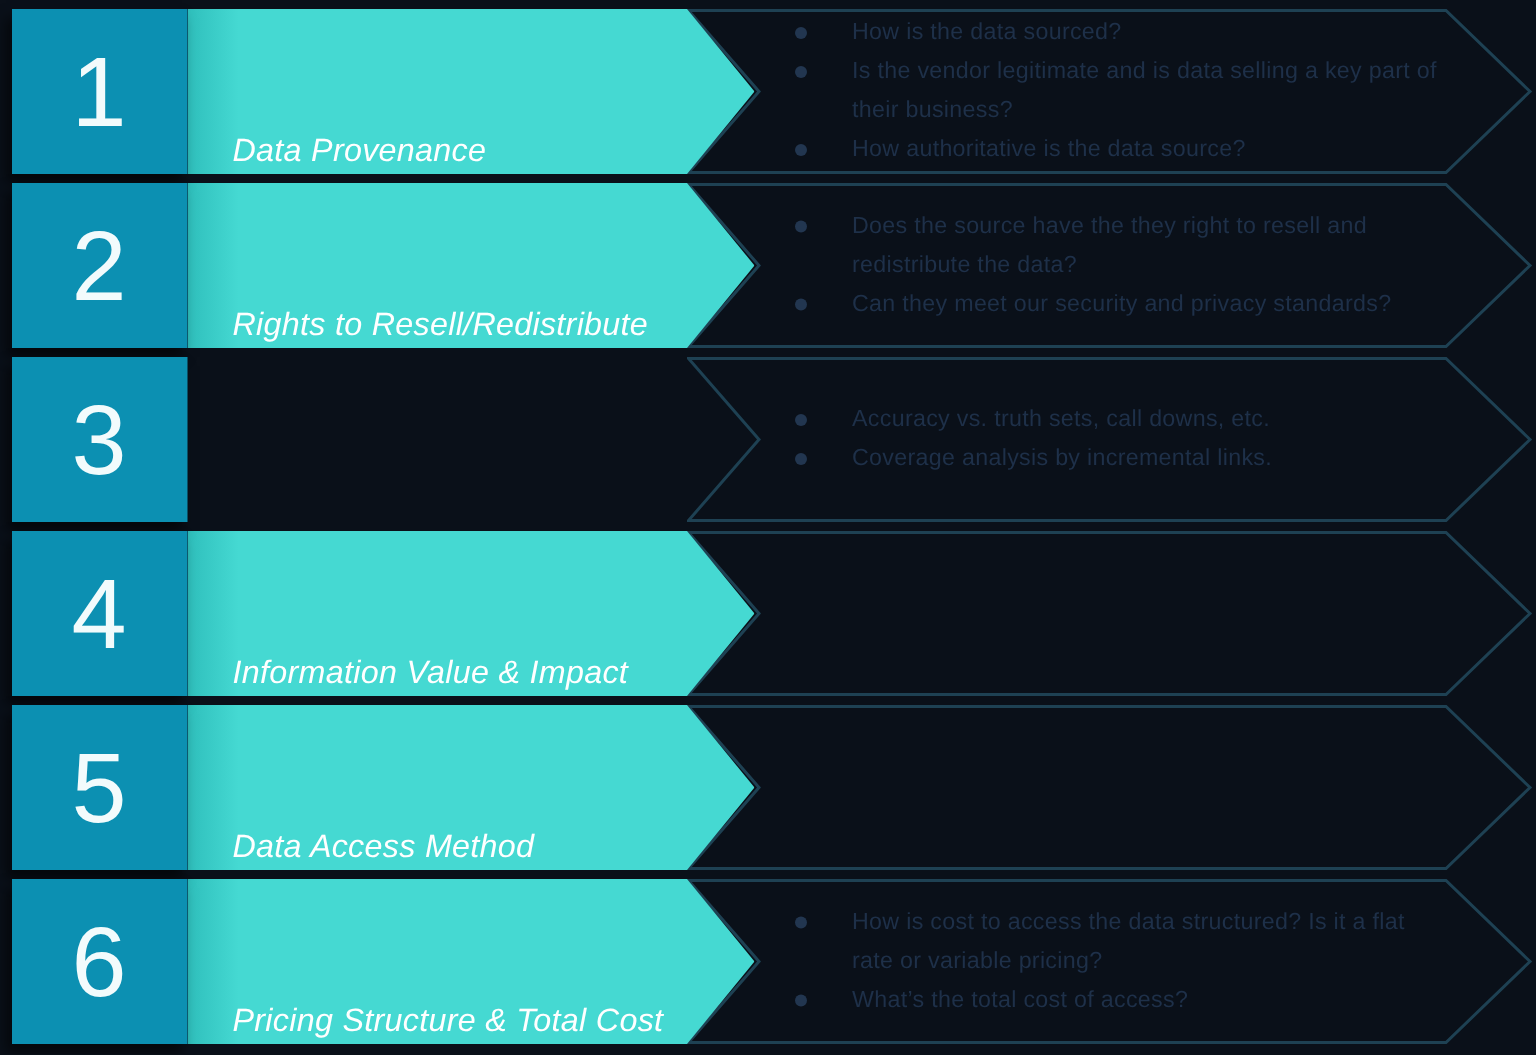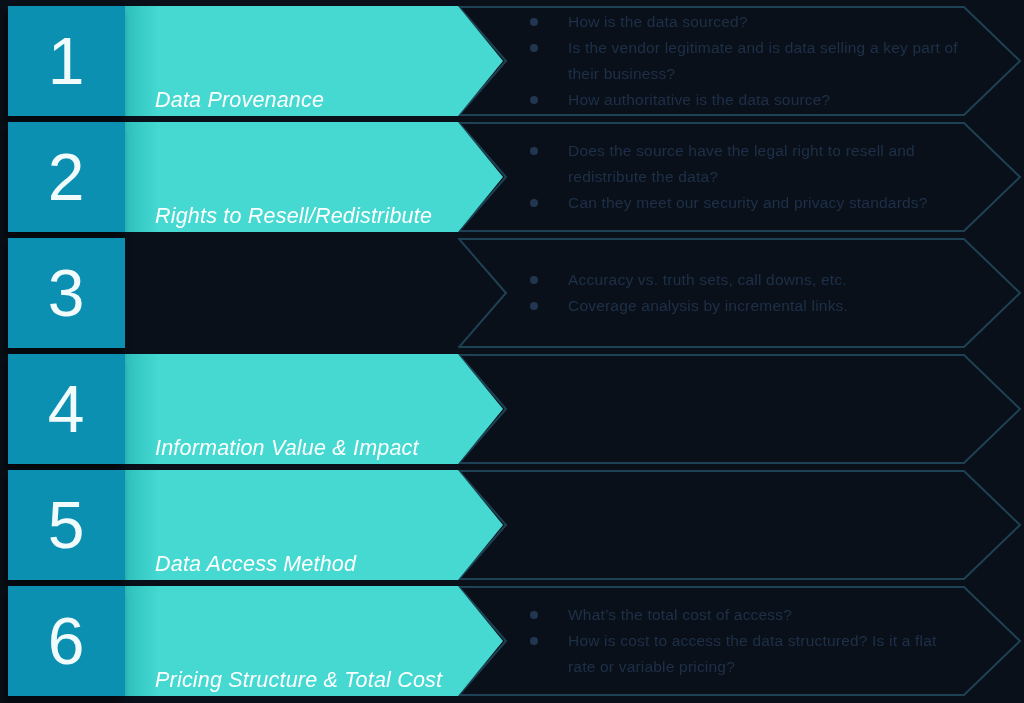--- a/index.html
+++ b/index.html
@@ -124,21 +124,21 @@
     </div>
     <div class="teal-arrow">
       <span class="title">Rights to Resell/Redistribute</span>
     </div>
     <div class="numbox">
       <span class="num">2</span>
     </div>
     <div class="bullets">
       <div class="bullet">
           <span class="dot"></span>
-          <span class="btext">Does the source have the legal right to resell and redistribute the data?</span>
+          <span class="btext">Does the source have the they right to resell and redistribute the data?</span>
         </div>
       <div class="bullet">
           <span class="dot"></span>
           <span class="btext">Can they meet our security and privacy standards?</span>
         </div>
     </div>
   </div>
 
   <div class="row">
     <div class="outline-wrap">
@@ -197,22 +197,22 @@
     </div>
     <div class="teal-arrow">
       <span class="title">Pricing Structure &amp; Total Cost</span>
     </div>
     <div class="numbox">
       <span class="num">6</span>
     </div>
     <div class="bullets">
       <div class="bullet">
           <span class="dot"></span>
+          <span class="btext">How is cost to access the data structured? Is it a flat rate or variable pricing?</span>
+        </div>
+      <div class="bullet">
+          <span class="dot"></span>
           <span class="btext">What’s the total cost of access?</span>
         </div>
-      <div class="bullet">
-          <span class="dot"></span>
-          <span class="btext">How is cost to access the data structured? Is it a flat rate or variable pricing?</span>
-        </div>
     </div>
   </div>
 
 </div>
 
 </body></html>

